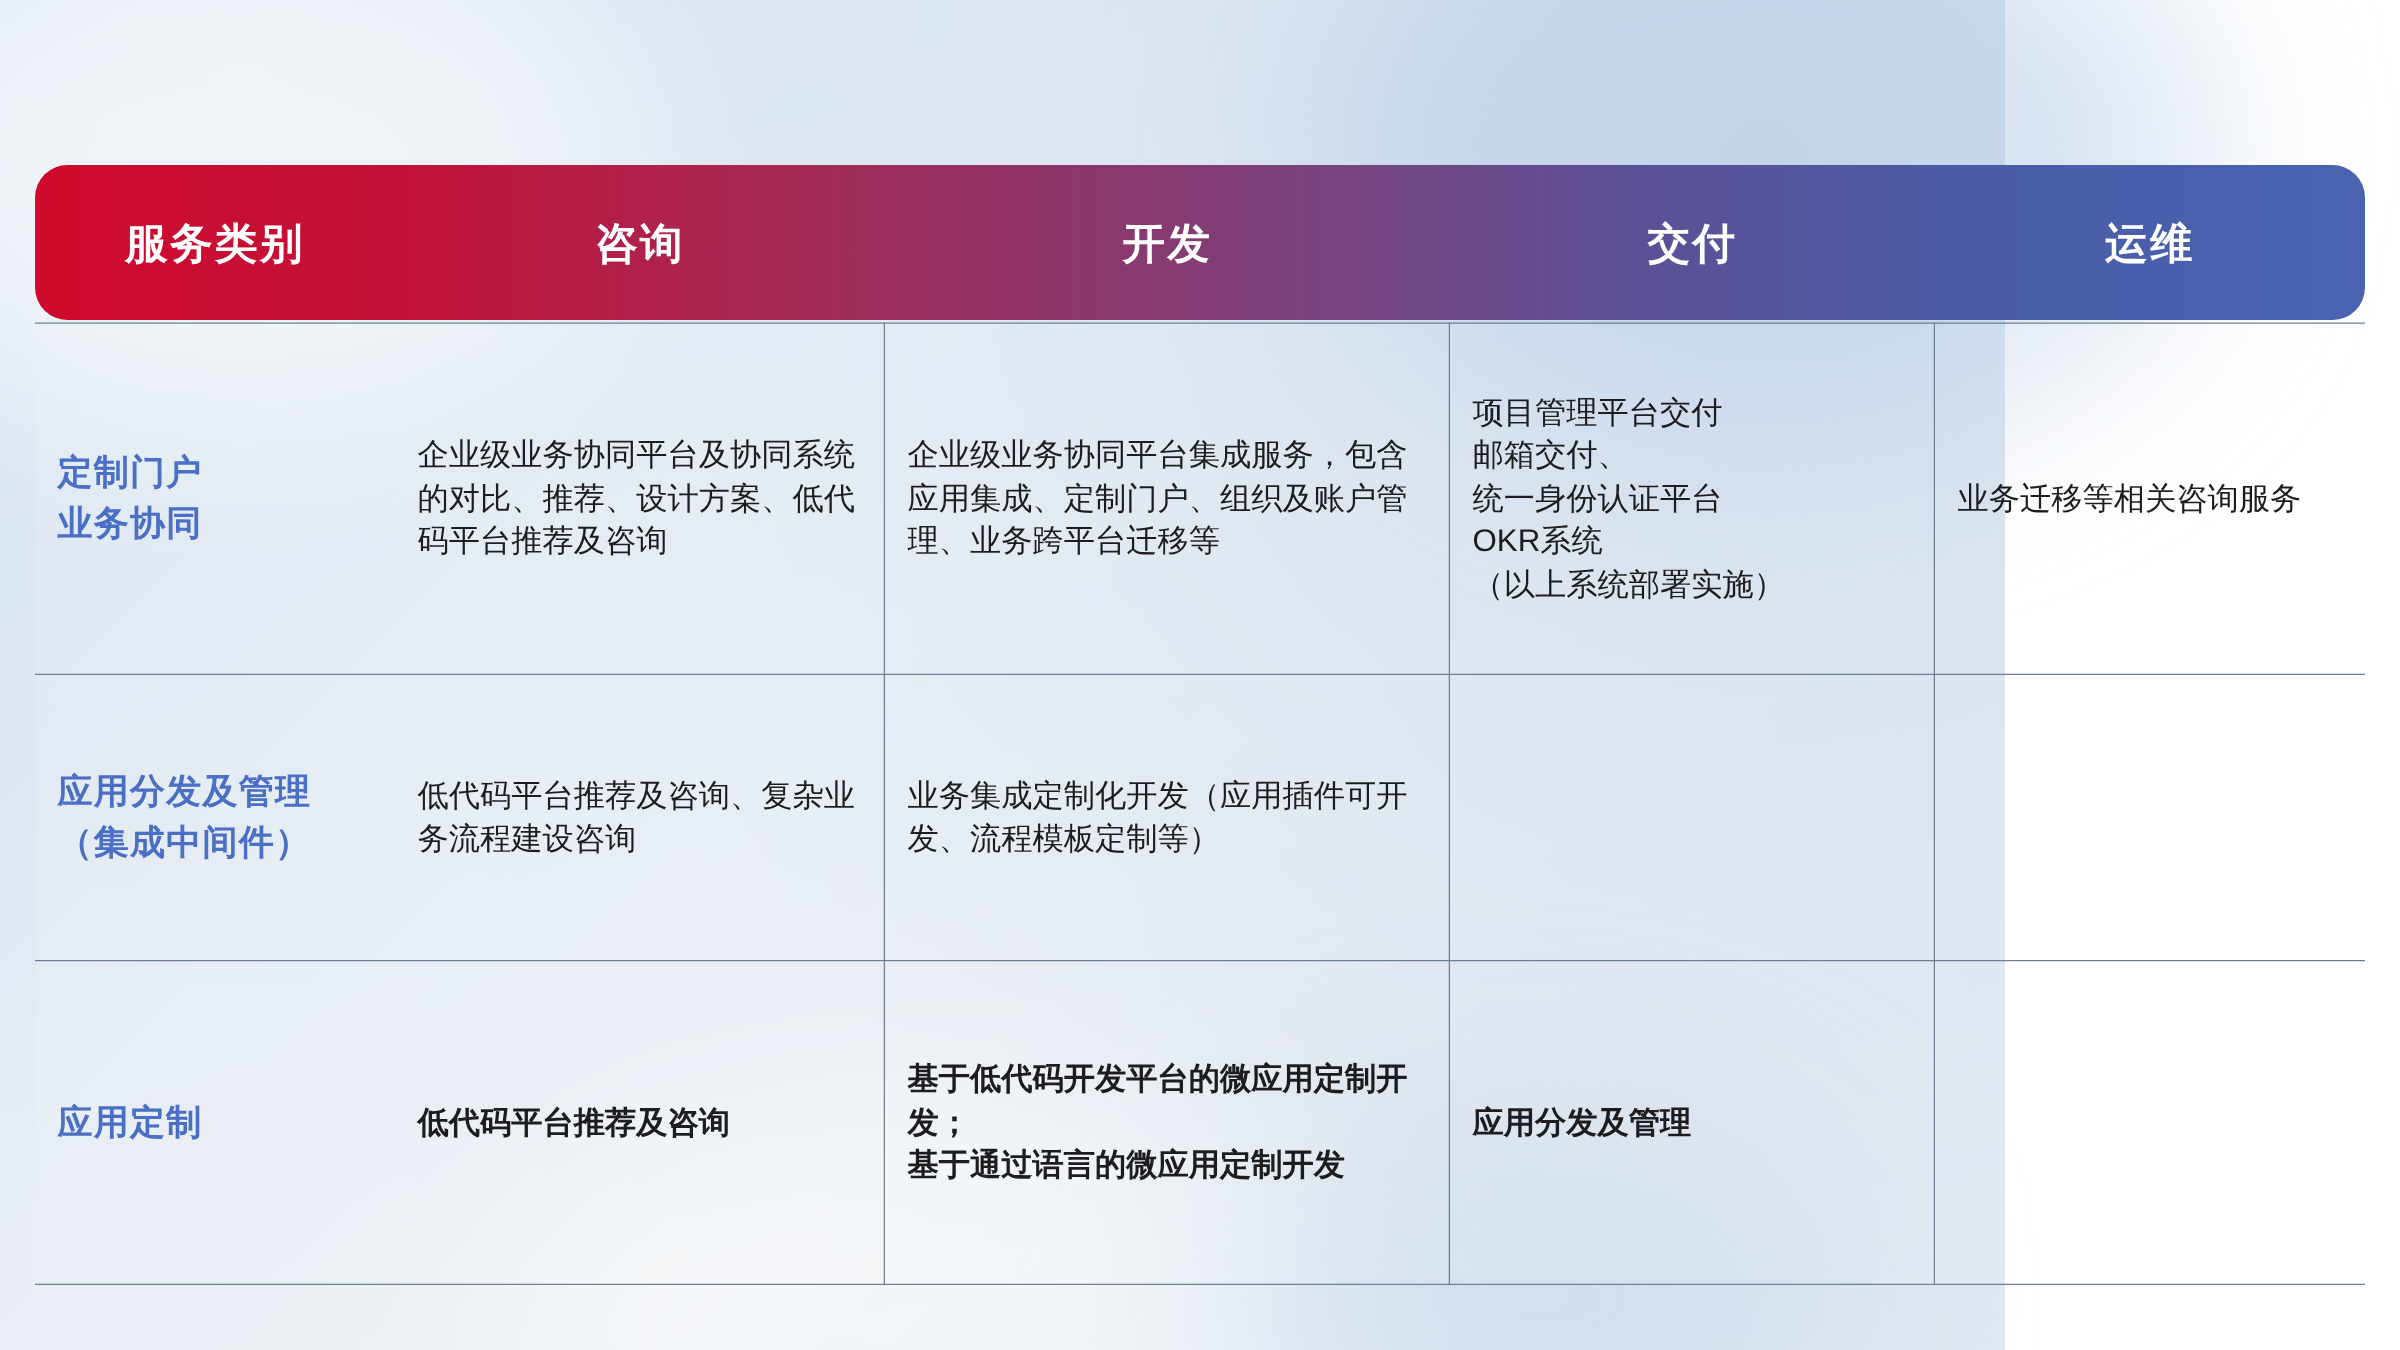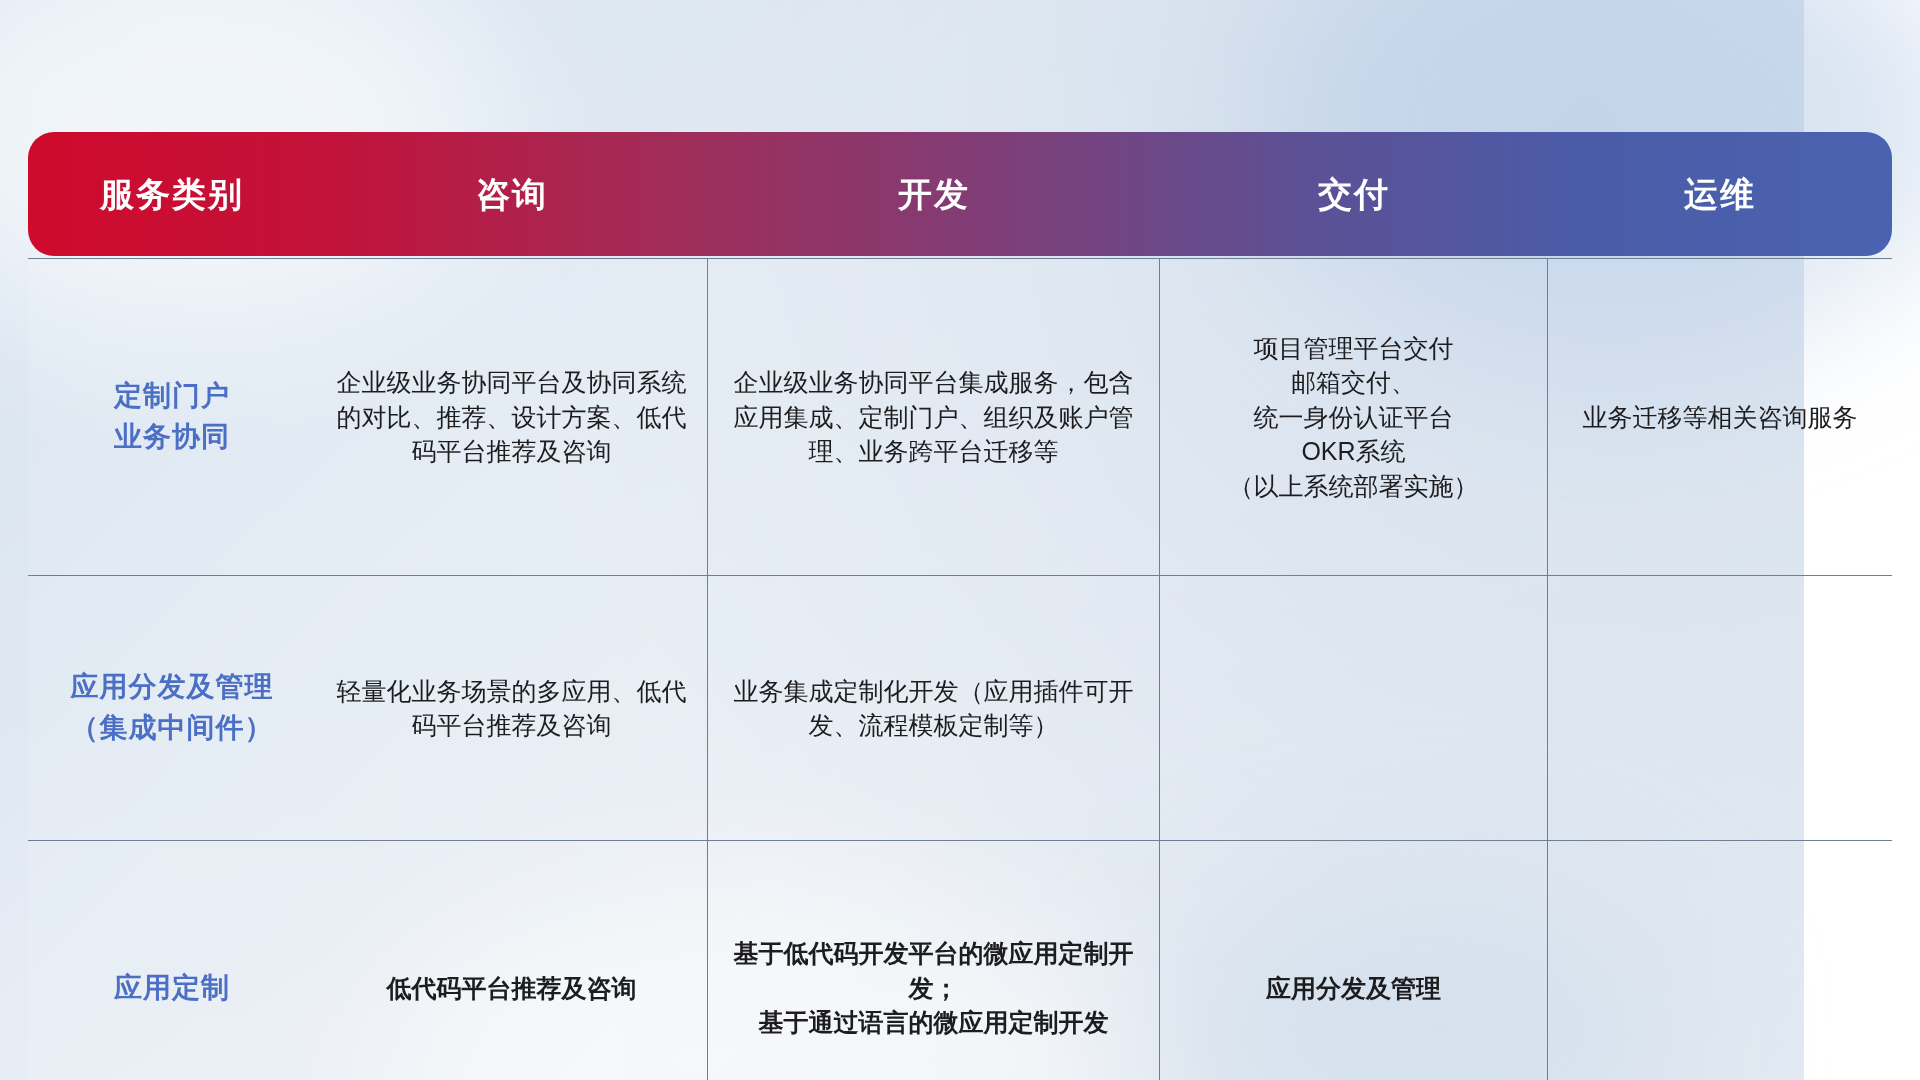--- a/index.html
+++ b/index.html
@@ -6,21 +6,21 @@
     margin: 0;
     padding: 0;
     width: 1920px;
     height: 1080px;
     overflow: hidden;
     font-family: "Liberation Sans", "DejaVu Sans", sans-serif;
   }
 
   #page {
     position: relative;
-    width: 1804px;
+    width: 1604px;
     height: 1080px;
     background:
       radial-gradient(circle at 12% 8%, #dfe9f3 0%, rgba(223,233,243,0) 55%),
       radial-gradient(circle at 88% 12%, #cfdcec 0%, rgba(207,220,236,0) 60%),
       radial-gradient(circle at 78% 92%, #e5ebf2 0%, rgba(229,235,242,0) 60%),
       linear-gradient(135deg, #cddbeb 0%, #e7edf4 35%, #eef2f6 60%, #dbe5f0 100%);
   }
 
   
   .blob {
@@ -78,23 +78,22 @@
     background: linear-gradient(90deg, #cf0a2c 0%, #c2123a 16%, #a32b56 33%, #833c74 50%, #5d5094 68%, #4a5ca8 84%, #4a63b0 100%);
     z-index: 0;
   }
 
   tbody td {
     border-top: 1px solid #6e7f93;
     border-right: 1px solid #6e7f93;
     font-size: 25px;
     line-height: 1.38;
     color: #1d1d1f;
-    text-align: center;
     vertical-align: middle;
-    padding: 32px 18px;
+    padding: 14px 18px;
     background: rgba(255,255,255,0.10);
   }
   tbody tr:last-child td { border-bottom: 1px solid #6e7f93; font-weight: bold; }
   tbody td.last-col { border-right: none; }
 
   td.category {
     color: #4a6fc4;
     font-weight: bold;
     font-size: 28px;
     letter-spacing: 1px;
@@ -154,21 +153,21 @@
               <span class="nowrap-line">（以上系统部署实施）</span>
             </td>
             <td class="last-col">业务迁移等相关咨询服务</td>
           </tr>
 
           <tr class="row-2">
             <td class="category">
               <span class="nowrap-line">应用分发及管理</span>
               <span class="nowrap-line">（集成中间件）</span>
             </td>
-            <td>轻量化业务场景的多应用、低代码平台推荐及咨询</td>
+            <td>低代码平台推荐及咨询、复杂业务流程建设咨询</td>
             <td>业务集成定制化开发（应用插件可开发、流程模板定制等）</td>
             <td></td>
             <td class="last-col"></td>
           </tr>
 
           <tr class="row-3">
             <td class="category">
               <span class="nowrap-line">应用定制</span>
             </td>
             <td>低代码平台推荐及咨询</td>

